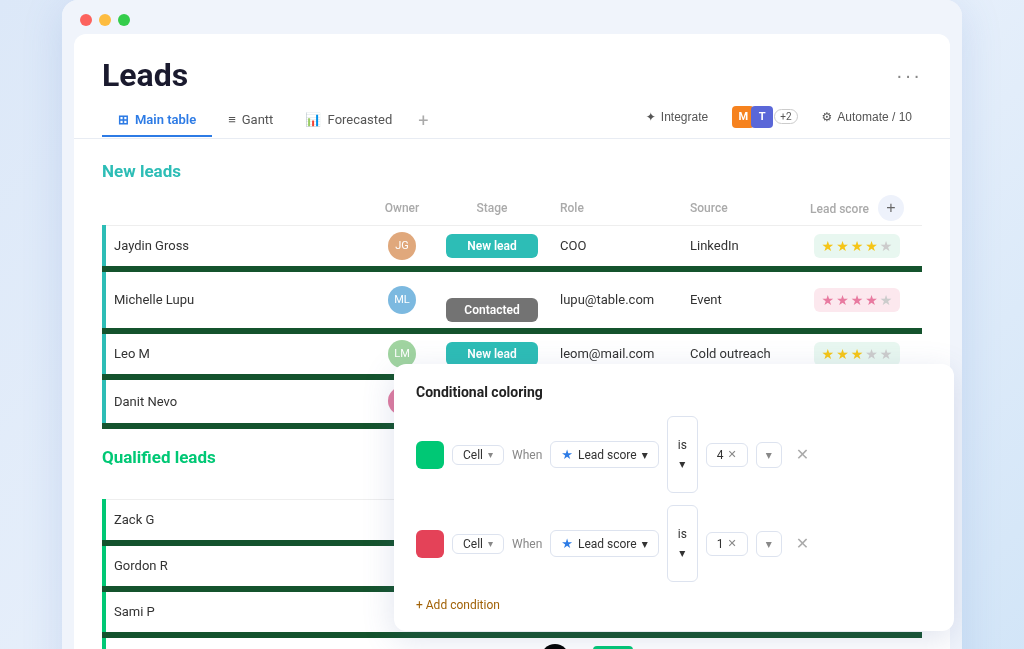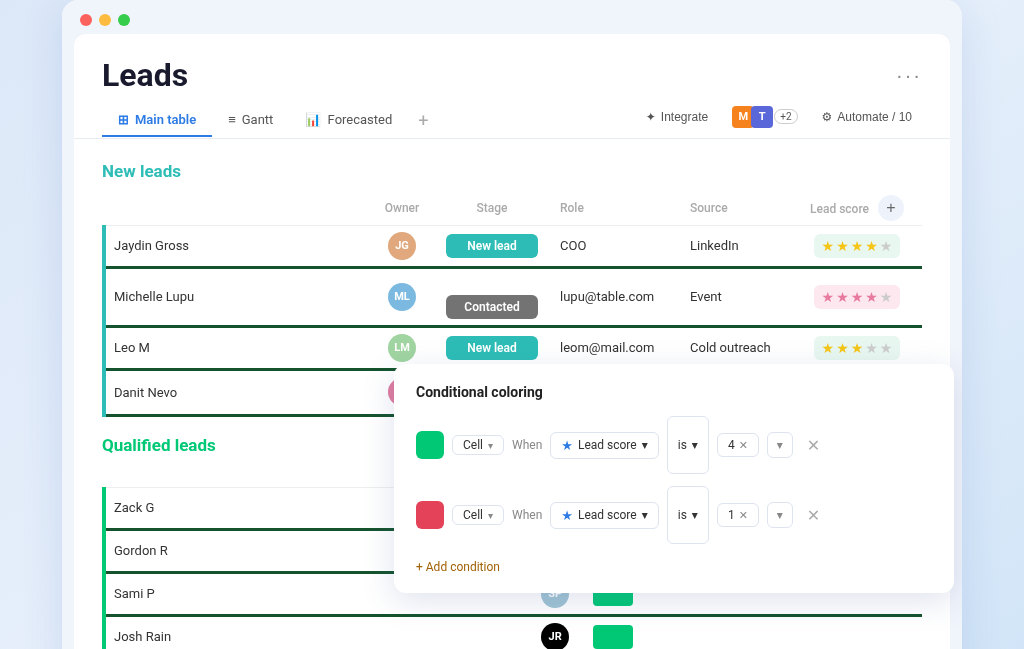--- a/index.html
+++ b/index.html
@@ -164,21 +164,21 @@
       color: #aaa;
       padding: 4px 8px;
       text-align: left;
       border-bottom: 1px solid #eee;
     }
     .leads-table th.center { text-align: center; }
     .leads-table td {
       padding: 6px 8px;
       font-size: 13px;
       color: #333;
-      border-bottom: 3px solid #14532d;
+      border-bottom: 6px solid #14532d;
       vertical-align: middle;
     }
     .leads-table td.center { text-align: center; }
 
     .name-col { min-width: 130px; }
     .owner-col { width: 60px; text-align: center; }
     .stage-col { width: 120px; text-align: center; }
     .role-col { width: 130px; }
     .source-col { width: 110px; }
     .score-col { width: 130px; text-align: center; }
@@ -199,21 +199,21 @@
       color: #fff;
       text-align: center;
       width: 92px;
     }
     .stage-new { background: #2dbdb6; }
     .stage-contacted { background: #737373; margin-top: 20px; }
 
     .avatar {
       width: 28px; height: 28px; border-radius: 50%;
       display: inline-flex; align-items: center; justify-content: center;
-      font-size: 11px; font-weight: 700; color: #fff;
+      font-size: 11px; font-weight: 400; color: #fff;
       overflow: hidden;
     }
     .av1 { background: #e0a87c; }
     .av2 { background: #7cb9e0; }
     .av3 { background: #a0d4a0; }
     .av4 { background: #e07ca0; }
     .av5 { background: #c0a0d4; }
     .av6 { background: #d4c0a0; }
     .av7 { background: #a0c4d4; }
     .av8 { background: #000000; }
@@ -311,20 +311,21 @@
       display: flex;
       align-items: center;
       gap: 5px;
       padding: 21px 10px;
       border: 1.5px solid #dde3ef;
       border-radius: 6px;
       font-size: 12px;
       color: #333;
       cursor: pointer;
       background: #fff;
+      flex-direction: column;
     }
 
     .value-badge {
       display: flex;
       align-items: center;
       gap: 4px;
       padding: 4px 10px;
       border: 1.5px solid #dde3ef;
       border-radius: 6px;
       font-size: 12px;

